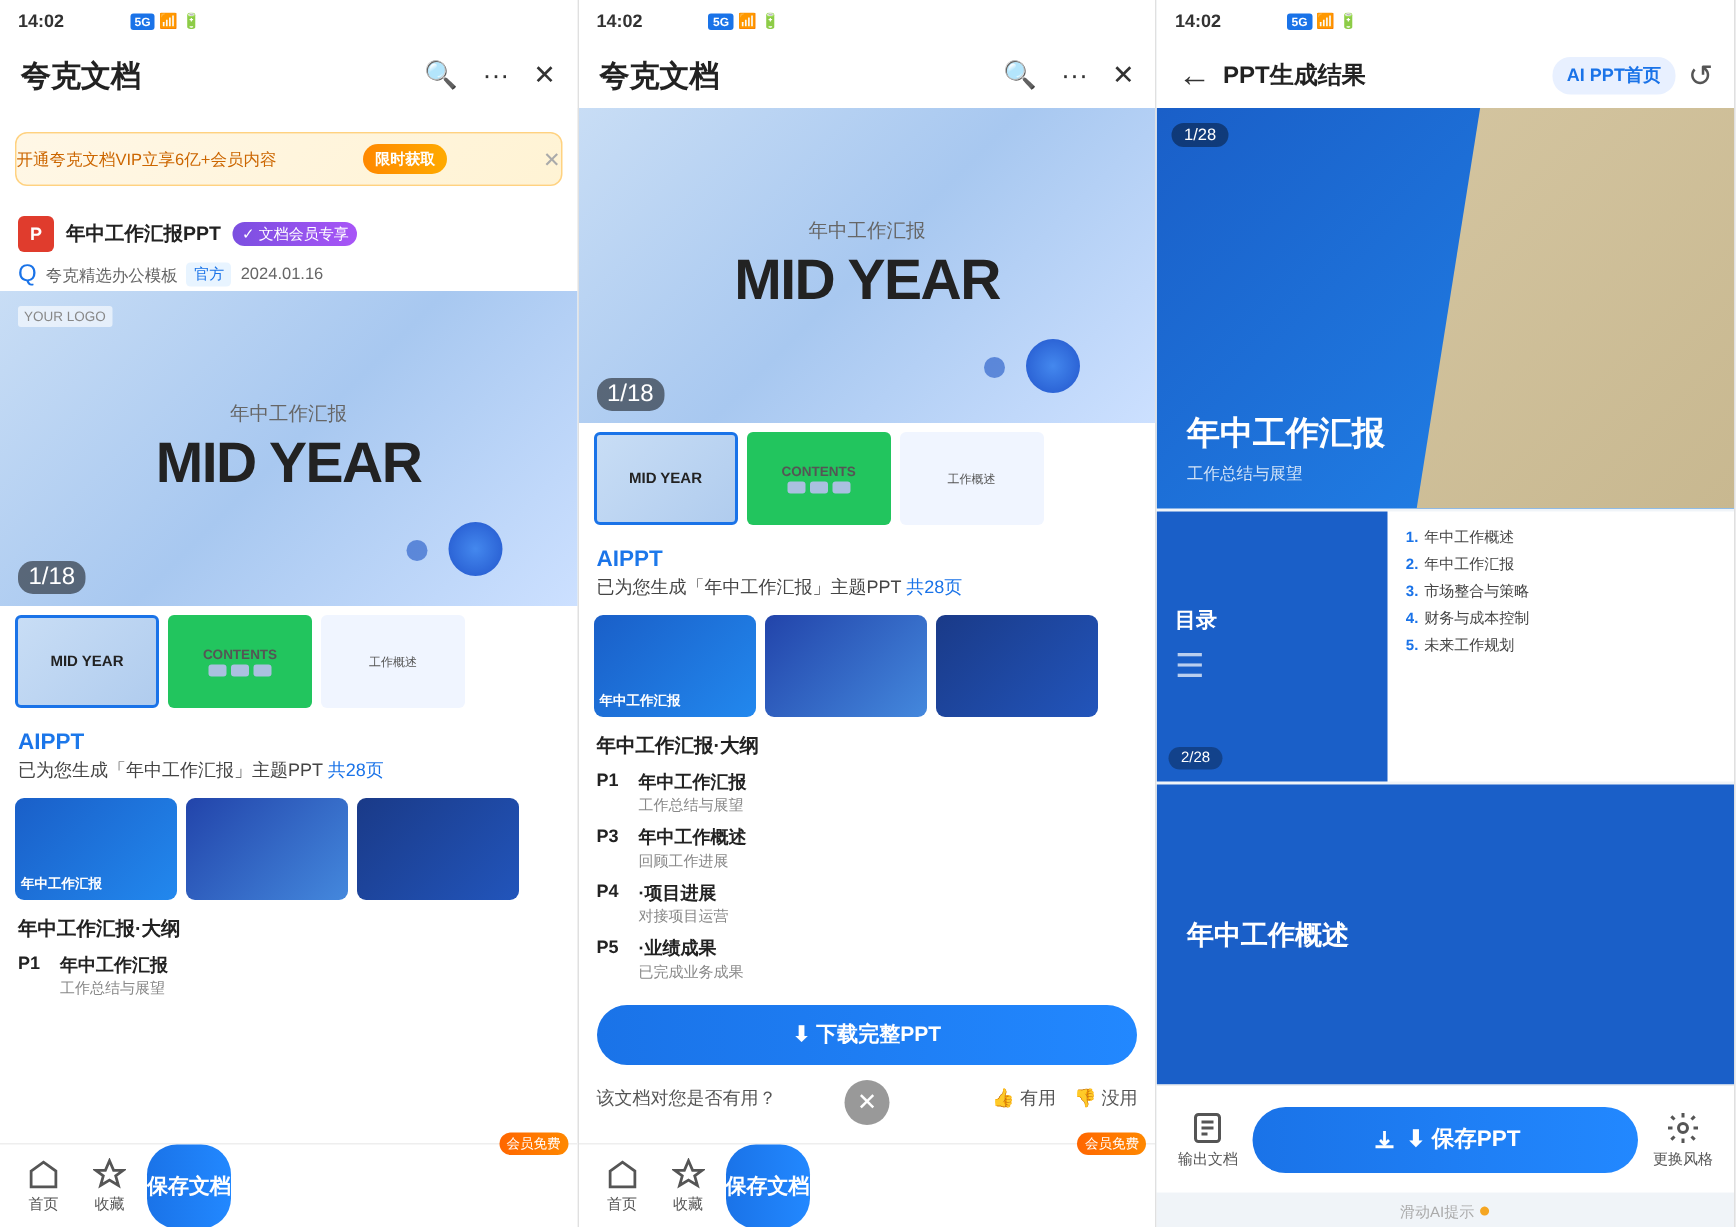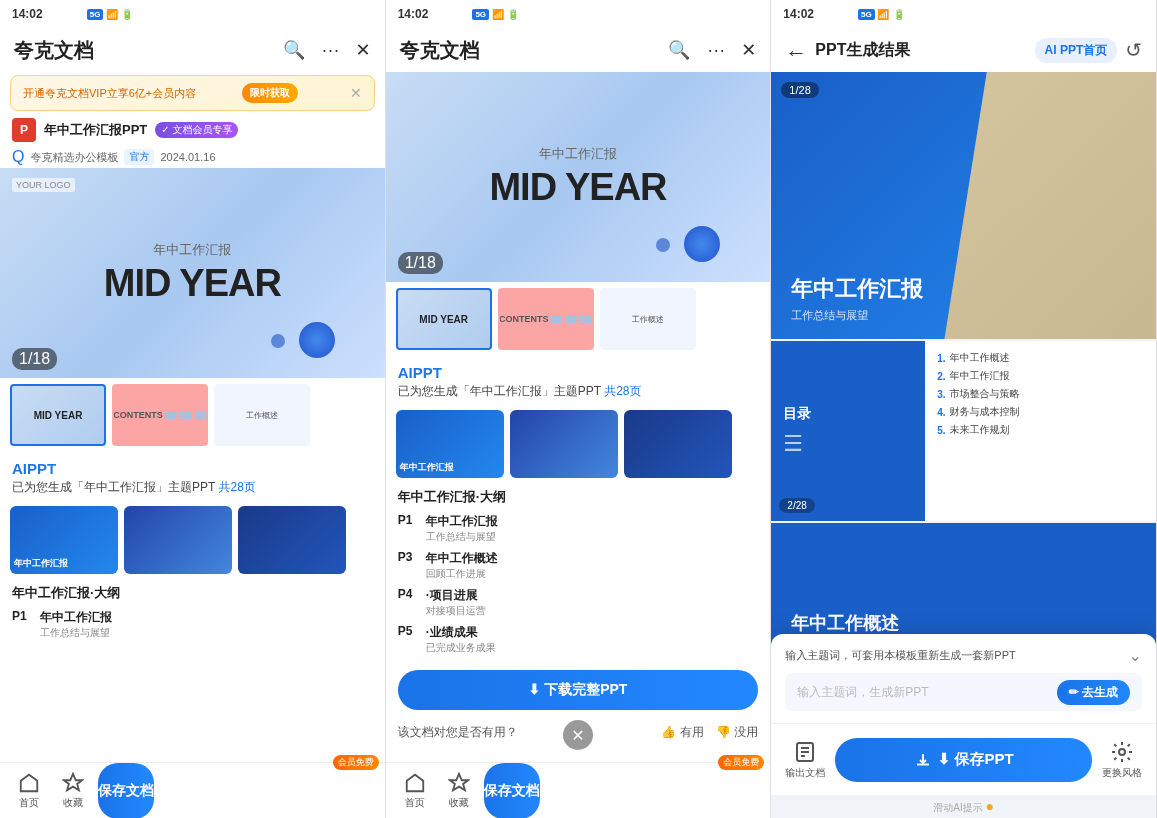--- a/index.html
+++ b/index.html
@@ -61,22 +61,22 @@
       color: #222;
       flex: 1;
     }
     .header-icons { display: flex; align-items: center; gap: 16px; }
     .header-icon { font-size: 18px; color: #333; cursor: pointer; }
 
     
     .promo-banner {
       background: linear-gradient(135deg, #fff7e6, #fff3d4);
       border: 1px solid #ffd280;
-      margin: 3px 10px;
-      padding: 7px 12px;
+      margin: 16px 10px;
+      padding: 7px 0;
       border-radius: 8px;
       display: flex;
       align-items: center;
       justify-content: space-between;
       font-size: 11px;
       color: #cc6600;
       flex-shrink: 0;
     }
     .promo-btn {
       background: linear-gradient(90deg, #ff8800, #ffaa00);
@@ -174,22 +174,22 @@
       background: #e0eeff;
       display: flex; align-items: center; justify-content: center;
       font-size: 8px; color: #555; position: relative;
     }
     .thumb.active { border-color: #1a73e8; }
     .thumb-mid-year {
       background: linear-gradient(135deg, #c8ddf5, #b0ccee);
       font-size: 12px; font-weight: 900; color: #222;
     }
     .thumb-contents {
-      background: #fca5a5;
-      gap: 2px;
+      background: #22c55e;
+      flex-direction: column; gap: 2px;
     }
     .thumb-contents-title { font-size: 9px; color: #555; font-weight: 600; }
     .thumb-dots { display: flex; gap: 3px; }
     .thumb-dot { width: 12px; height: 8px; background: #aac0e0; border-radius: 2px; }
     .thumb-work {
       background: #f0f5ff;
       font-size: 8px; color: #555;
     }
 
     
@@ -713,30 +713,20 @@
           <span class="catalog-num">5.</span>
           <span>未来工作规划</span>
         </div>
       </div>
       <div class="result-page-badge-2">2/28</div>
     </div>
 
     <div class="result-slide-3">
       <div class="result-slide-3-title">年中工作概述</div>
 
-      <div class="input-overlay">
-        <div class="input-overlay-top">
-          <span class="input-overlay-desc">输入主题词，可套用本模板重新生成一套新PPT</span>
-          <span class="dropdown-arrow">⌄</span>
-        </div>
-        <div class="input-field-mock">
-          <span class="input-placeholder">输入主题词，生成新PPT</span>
-          <button class="generate-btn">✏ 去生成</button>
-        </div>
-      </div>
     </div>
 
   </div>
 
   <div class="result-action-bar">
     <div class="result-action-icon-btn">
       <svg viewBox="0 0 24 24" fill="none" stroke="#555" stroke-width="2">
         <rect x="4" y="3" width="16" height="18" rx="2"></rect>
         <line x1="8" y1="8" x2="16" y2="8"></line>
         <line x1="8" y1="12" x2="16" y2="12"></line>

